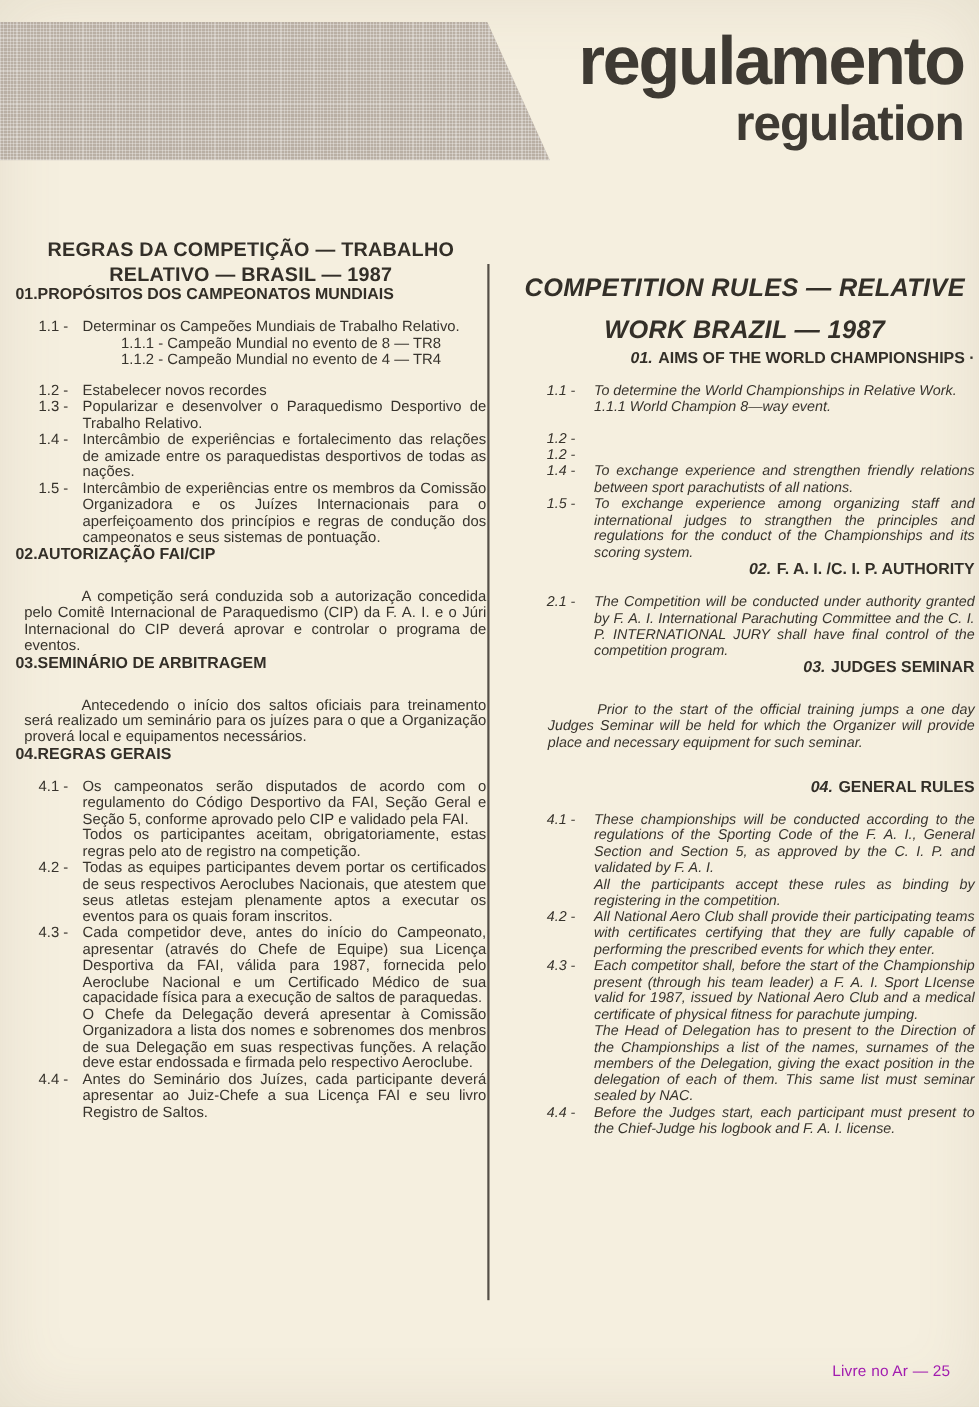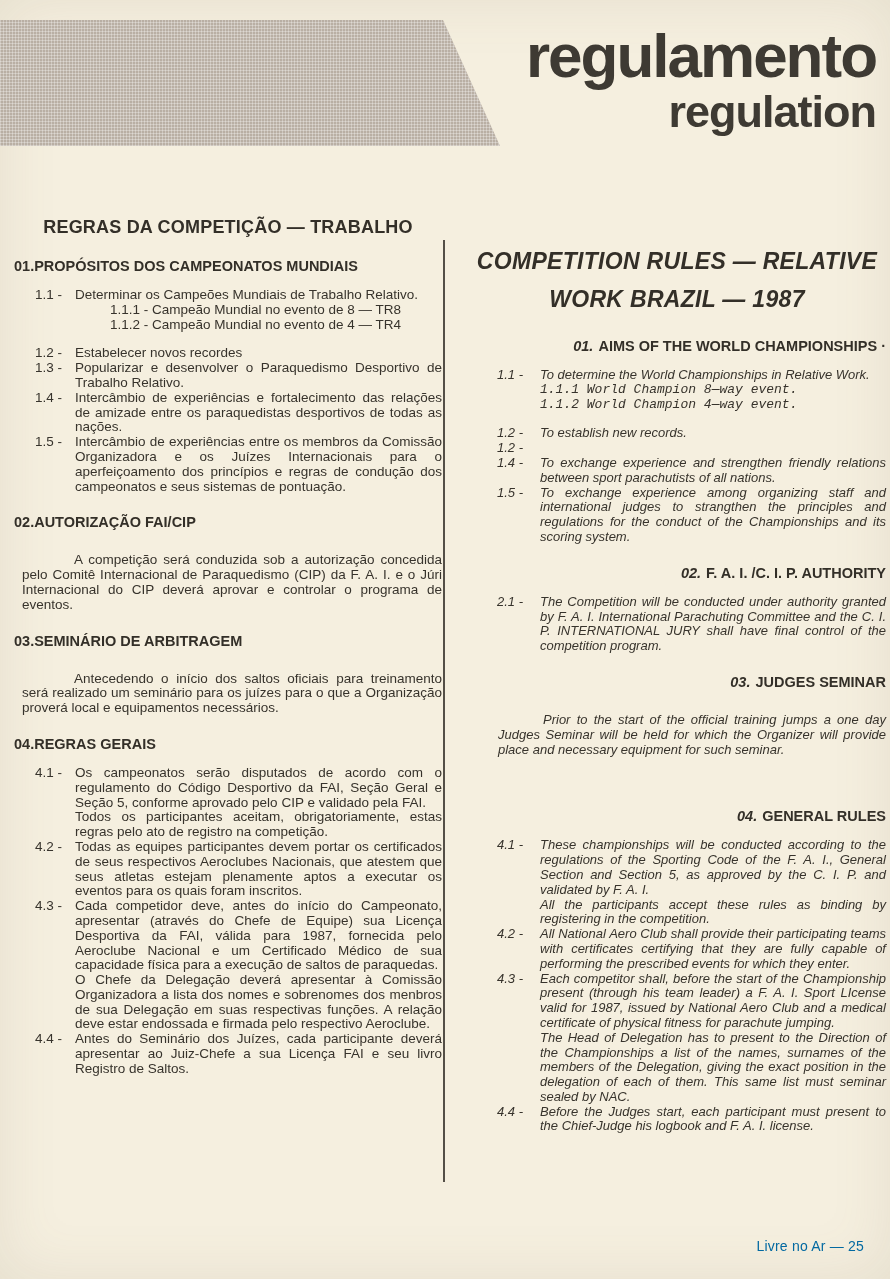--- a/index.html
+++ b/index.html
@@ -31,64 +31,65 @@
   
   .col { position:absolute; font-size:13.5px; line-height:14.8px; text-align:justify; }
   .col-left  { left:14px;  top:216px; width:428px; }
   .col-right { left:468px; top:242px; width:418px; font-style:italic; font-size:13px; }
 
   .col-heading { text-align:center; font-weight:bold; color:#332f28; }
   .col-left  .col-heading { font-size:18px; line-height:22px; letter-spacing:.2px; }
   .col-right .col-heading { font-size:23px; line-height:38px; letter-spacing:.3px; }
   .col-heading span { display:block; }
 
-  .sec-head { margin-top:20px; font-weight:bold; font-size:14.5px; line-height:17px; color:#332f28; text-align:left; }
+  .sec-head { font-weight:bold; font-size:14.5px; line-height:17px; color:#332f28; text-align:left; }
   .col-right .sec-head { margin-left:2px;text-align:right; }
   .col-right .sec-num { font-style:italic; }
   .col-right .sec-title { font-style:normal; margin-left:5px; }
 
   .items { margin-top:13px; }
   .item { display:flex; }
   .col-left  .item { padding-left:21px; }
   .col-left  .item .num { width:40px; flex:0 0 40px; }
   .col-right .item { padding-left:29px; }
   .col-right .item .num { width:43px; flex:0 0 43px; }
   .item .body { flex:1 1 auto; min-width:0; }
   .item p { margin:0; }
   .sub { text-align:left; }
   .col-left  .sub { margin-left:35px; }
-  .col-right .sub { margin-left:0;font-family:Liberation Mono, monospace; }
+  .col-right .sub { margin-left:0; }
   .gap { margin-top:14px; }
-  .mt-lg { margin-top:51px; }
+  .mt-lg { margin-top:25px; }
 
   .para { margin-top:22px; }
   .col-left  .para { margin-left:8px;  text-indent:52px; }
   .col-right .para { margin-left:30px; text-indent:45px; }
 
   .footer {
     position:absolute; top:1238px; right:26px;
-    font-size:14px; color:#0369a1; letter-spacing:.2px;
+    font-size:14px; color:#a21caf; letter-spacing:.2px;
   }
 </style>
 </head>
 <body>
 
 <div id="page">
 
   <div class="band"></div>
   <div class="masthead">
     <div class="title-pt">regulamento</div>
     <div class="title-en">regulation</div>
   </div>
 
   <div class="divider"></div>
 
   <div class="col col-left">
     <div class="col-heading">
       <span>REGRAS DA COMPETIÇÃO — TRABALHO</span>
+      <span>RELATIVO — BRASIL — 1987</span>
     </div>
 
     <div class="sec-head"><span class="sec-num">01.</span><span class="sec-title">PROPÓSITOS DOS CAMPEONATOS MUNDIAIS</span></div>
     <div class="items">
       <div class="item">
         <span class="num">1.1 -</span>
         <div class="body">
           <p>Determinar os Campeões Mundiais de Trabalho Relativo.</p>
           <p class="sub">1.1.1 - Campeão Mundial no evento de 8 — TR8</p>
           <p class="sub">1.1.2 - Campeão Mundial no evento de 4 — TR4</p>
@@ -163,28 +164,24 @@
       <span>WORK BRAZIL — 1987</span>
     </div>
 
     <div class="sec-head"><span class="sec-num">01.</span><span class="sec-title">AIMS OF THE WORLD CHAMPIONSHIPS ·</span></div>
     <div class="items">
       <div class="item">
         <span class="num">1.1 -</span>
         <div class="body">
           <p>To determine the World Championships in Relative Work.</p>
           <p class="sub">1.1.1 World Champion 8—way event.</p>
-          <p class="sub">1.1.2 World Champion 4—way event.</p>
         </div>
       </div>
       <div class="item gap">
         <span class="num">1.2 -</span>
-        <div class="body">
-            <p>To establish new records.</p>
-          </div>
       </div>
       <div class="item">
         <span class="num">1.2 -</span>
       </div>
       <div class="item">
         <span class="num">1.4 -</span>
         <div class="body">
             <p>To exchange experience and strengthen friendly relations between sport parachutists of all nations.</p>
           </div>
       </div>

